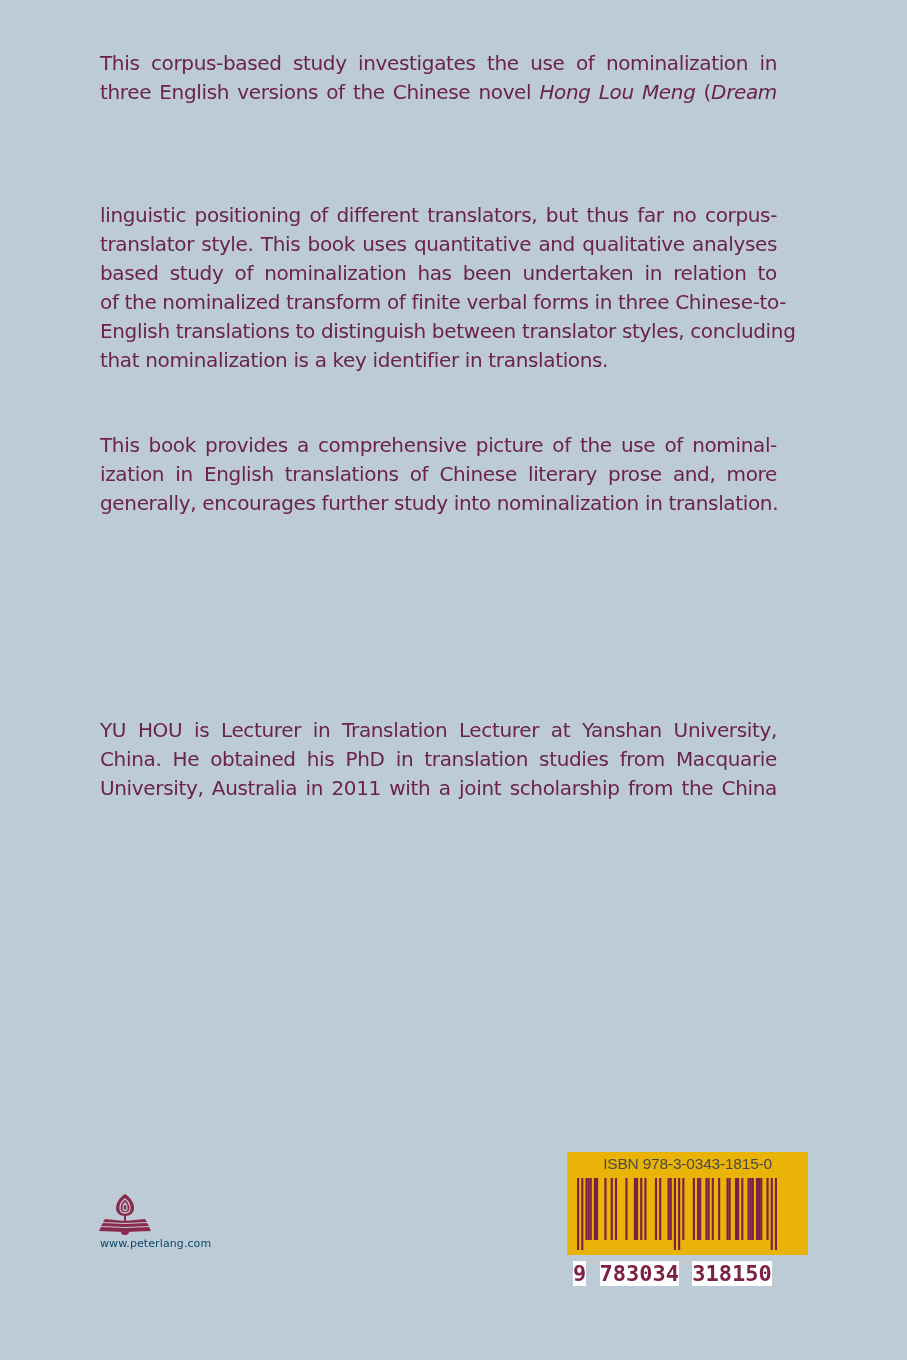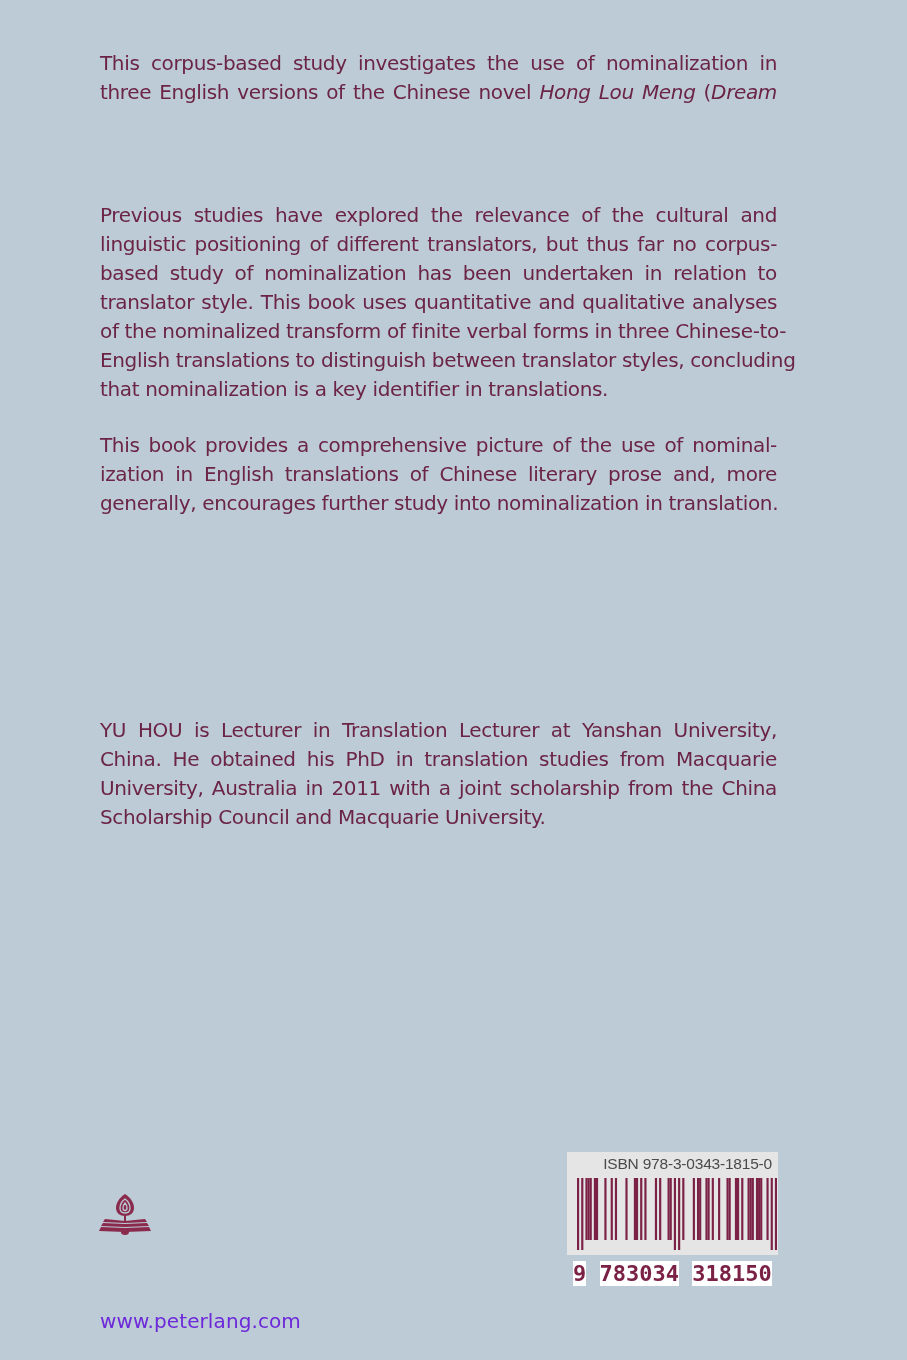--- a/index.html
+++ b/index.html
@@ -42,32 +42,32 @@
   .logo {
     position: absolute;
     left: 99px;
     top: 1192px;
     width: 52px;
     height: 44px;
   }
   .url {
     position: absolute;
     left: 100px;
-    top: 1309px;
-    font-size: 20px;
+    top: 1237px;
+    font-size: 11px;
     letter-spacing: 0.1px;
-    color: #6d28d9;
+    color: #0c4a6e;
   }
   .barcode-box {
     position: absolute;
     left: 567px;
     top: 1152px;
-    width: 211px;
+    width: 241px;
     height: 103px;
-    background: #e5e5e5;
+    background: #eab308;
   }
   .isbn-text {
     position: absolute;
     left: 0;
     width: 205px;
     top: 3px;
     text-align: right;
     font-size: 15.5px;
     color: #4a4a4a;
     letter-spacing: -0.2px;
@@ -99,40 +99,38 @@
 <body>
 
 <div>
 
   <div class="blurb" id="para1">
     <span class="line">This corpus-based study investigates the use of nominalization in</span>
     <span class="line">three English versions of the Chinese novel <em>Hong Lou Meng</em> (<em>Dream</em></span>
   </div>
 
   <div class="blurb" id="para2">
-    <span class="line">Previous studies have explored the relevance of the cultural and</span>
     <span class="line">linguistic positioning of different translators, but thus far no corpus-</span>
+    <span class="line">translator style. This book uses quantitative and qualitative analyses</span>
     <span class="line">based study of nominalization has been undertaken in relation to</span>
-    <span class="line">translator style. This book uses quantitative and qualitative analyses</span>
     <span class="line">of the nominalized transform of finite verbal forms in three Chinese-to-</span>
     <span class="line">English translations to distinguish between translator styles, concluding</span>
     <span class="line last">that nominalization is a key identifier in translations.</span>
   </div>
 
   <div class="blurb" id="para3">
     <span class="line">This book provides a comprehensive picture of the use of nominal-</span>
     <span class="line">ization in English translations of Chinese literary prose and, more</span>
     <span class="line">generally, encourages further study into nominalization in translation.</span>
   </div>
 
   <div class="blurb" id="bio">
     <span class="line">YU HOU is Lecturer in Translation Lecturer at Yanshan University,</span>
     <span class="line">China. He obtained his PhD in translation studies from Macquarie</span>
     <span class="line">University, Australia in 2011 with a joint scholarship from the China</span>
-    <span class="line last">Scholarship Council and Macquarie University.</span>
   </div>
 
   <svg class="logo" viewBox="0 0 52 44">
     <g fill="#8a2a4c">
 
       <path d="M26 2 C 20 6, 17 11, 17 16 C 17 21, 21 24, 26 24 C 31 24, 35 21, 35 16 C 35 11, 32 6, 26 2 Z"></path>
     </g>
     <g fill="none" stroke="#bccbd5" stroke-width="1.3">
       <path d="M26 7 C 22 10, 21 13, 21 16 C 21 19, 23 21, 26 21 C 29 21, 31 19, 31 16 C 31 13, 30 10, 26 7 Z"></path>
       <path d="M26 11 C 24 13, 24 14, 24 16 C 24 17.5, 25 18.5, 26 18.5 C 27 18.5, 28 17.5, 28 16 C 28 14, 28 13, 26 11 Z"></path>

